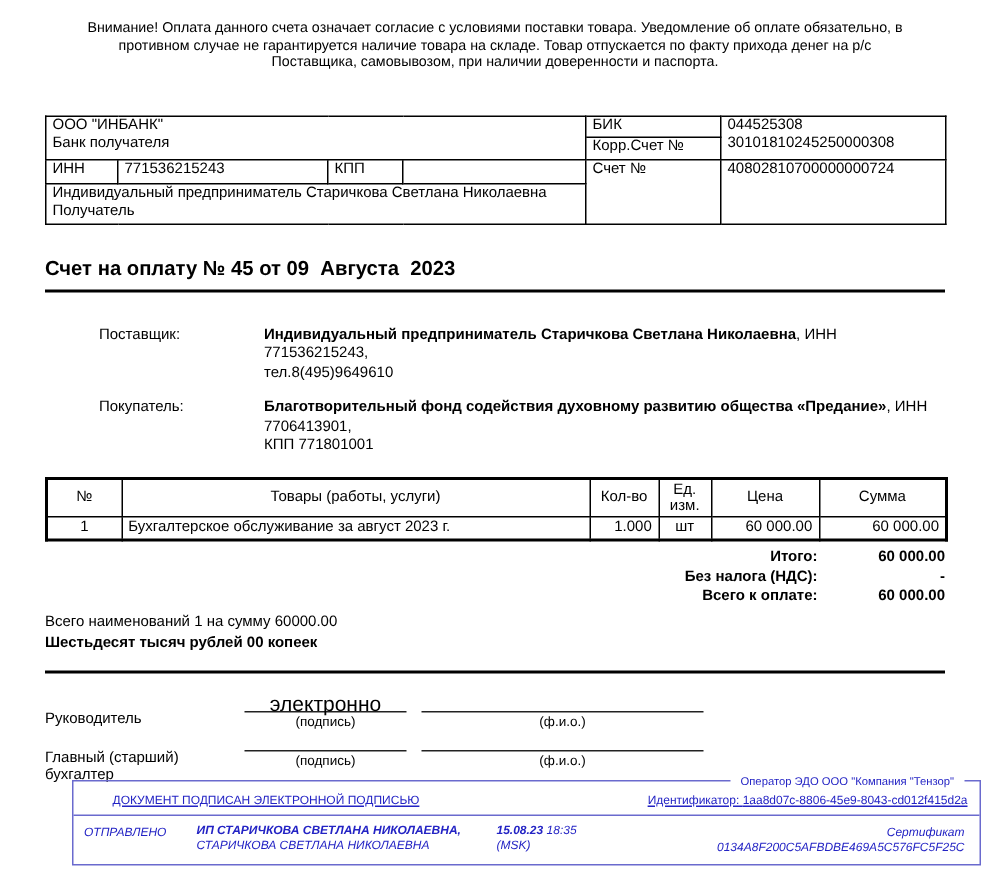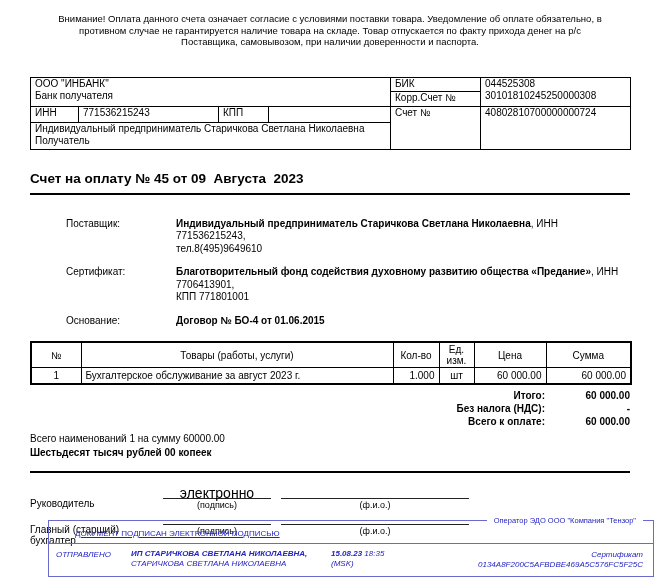--- a/index.html
+++ b/index.html
@@ -183,29 +183,25 @@
 
   <div class="parties">
     <div class="party-row">
       <div class="party-label">Поставщик:</div>
       <div class="party-value">
         <span class="b">Индивидуальный предприниматель Старичкова Светлана Николаевна</span><span>, ИНН 771536215243,</span><br>
         <span>тел.8(495)9649610</span>
       </div>
     </div>
     <div class="party-row">
-      <div class="party-label">Сертификат:</div>
+      <div class="party-label">Покупатель:</div>
       <div class="party-value">
         <span class="b">Благотворительный фонд содействия духовному развитию общества «Предание»</span><span>, ИНН 7706413901,</span><br>
         <span>КПП 771801001</span>
       </div>
-    </div>
-    <div class="party-row">
-      <div class="party-label">Основание:</div>
-      <div class="party-value b">Договор № БО-4 от 01.06.2015</div>
     </div>
   </div>
 
   <table class="items">
     <colgroup>
       <col style="width:50px">
         <col style="width:312px">
         <col style="width:46px">
       <col style="width:35px">
         <col style="width:72px">
@@ -278,20 +274,21 @@
       </div>
     </div>
   </div>
 
 </div>
 
 <div class="stamp">
   <div class="operator">Оператор ЭДО ООО "Компания "Тензор"</div>
   <div class="stamp-row1">
     <div>ДОКУМЕНТ ПОДПИСАН ЭЛЕКТРОННОЙ ПОДПИСЬЮ</div>
+    <div><span>Идентификатор: </span><span>1aa8d07c-8806-45e9-8043-cd012f415d2a</span></div>
   </div>
   <div class="stamp-divider"></div>
   <div class="stamp-row2">
     <div class="stamp-col-sent">ОТПРАВЛЕНО</div>
     <div class="stamp-col-name"><span class="b">ИП СТАРИЧКОВА СВЕТЛАНА НИКОЛАЕВНА,</span><span> СТАРИЧКОВА СВЕТЛАНА НИКОЛАЕВНА</span></div>
     <div class="stamp-col-date"><span class="b">15.08.23</span><span> 18:35</span><br><span>(MSK)</span></div>
     <div class="stamp-col-cert">Сертификат 0134A8F200C5AFBDBE469A5C576FC5F25C</div>
   </div>
 </div>
 

